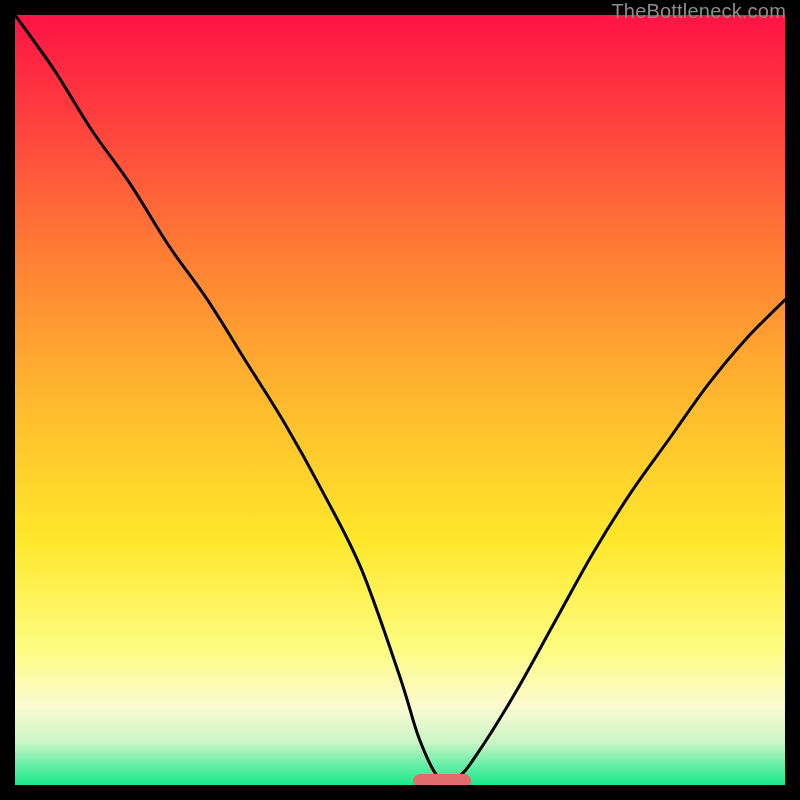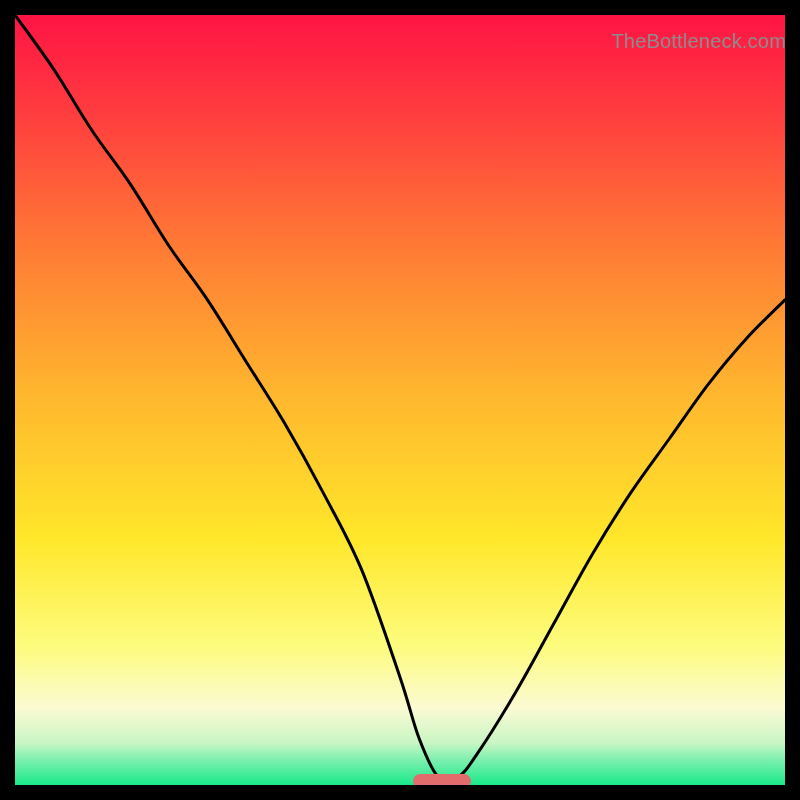--- a/index.html
+++ b/index.html
@@ -48,21 +48,20 @@
   .watermark {
     position: absolute;
     top: 0px;
     right: 14px;
     font-family: Arial, Helvetica, sans-serif;
     font-size: 20px;
     font-weight: 500;
     color: #8d8d8d;
     letter-spacing: 0.2px;
     user-select: none;
-    margin-top: 30px;
   }
 </style>
 </head>
 <body>
 
 <div class="frame">
   <div class="plot-area">
 
     <svg class="gradient" viewBox="0 0 770 770" preserveAspectRatio="none">
       <defs>

